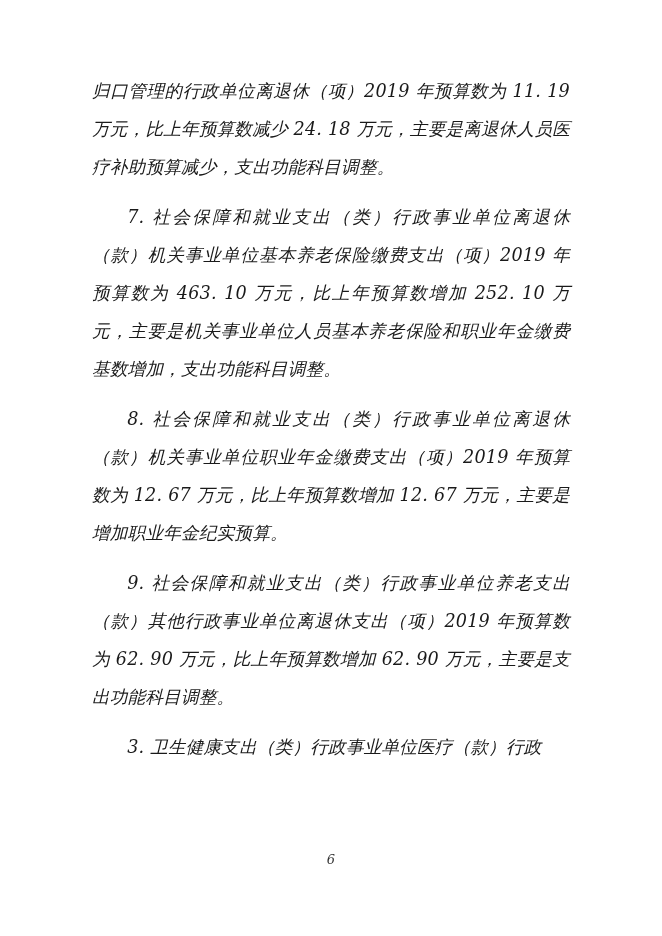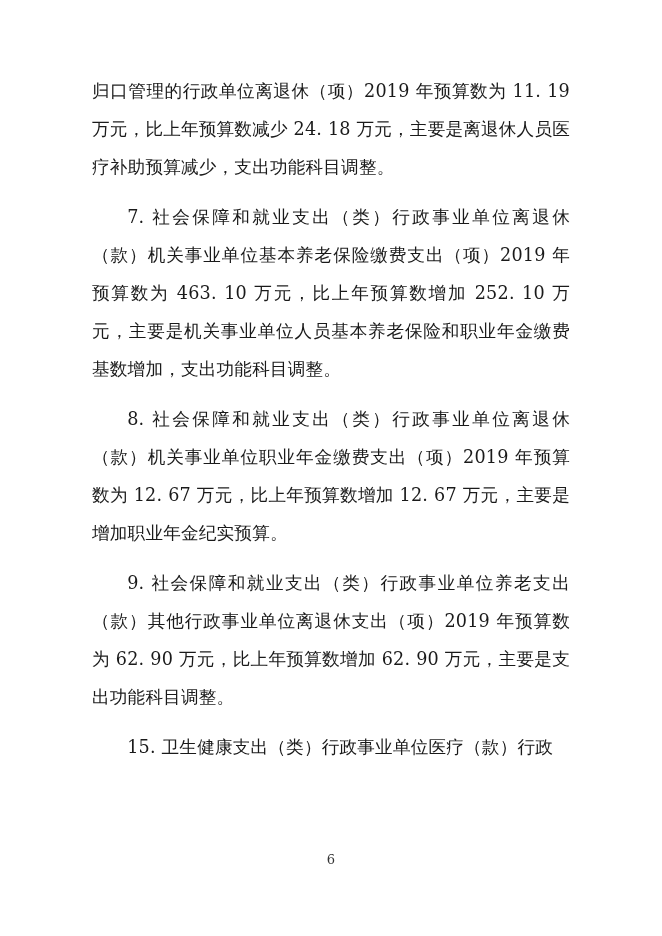--- a/index.html
+++ b/index.html
@@ -7,20 +7,21 @@
     padding: 0;
     background: #ffffff;
   }
   .page {
     position: relative;
     width: 662px;
     height: 936px;
     background: #ffffff;
     box-sizing: border-box;
     overflow: hidden;
+    font-style: italic;
   }
   .content {
     position: absolute;
     left: 92px;
     top: 72px;
     width: 478px;
   }
   .para {
     font-family: "DejaVu Serif", "Liberation Serif", serif;
     font-size: 17.6px;
@@ -47,16 +48,16 @@
 </style>
 </head>
 <body>
 
 <div class="page">
   <div class="content">
     <p class="para">归口管理的行政单位离退休（项）2019 年预算数为 11. 19 万元，比上年预算数减少 24. 18 万元，主要是离退休人员医疗补助预算减少，支出功能科目调整。</p>
     <p class="para indent">7. 社会保障和就业支出（类）行政事业单位离退休（款）机关事业单位基本养老保险缴费支出（项）2019 年预算数为 463. 10 万元，比上年预算数增加 252. 10 万元，主要是机关事业单位人员基本养老保险和职业年金缴费基数增加，支出功能科目调整。</p>
     <p class="para indent">8. 社会保障和就业支出（类）行政事业单位离退休（款）机关事业单位职业年金缴费支出（项）2019 年预算数为 12. 67 万元，比上年预算数增加 12. 67 万元，主要是增加职业年金纪实预算。</p>
     <p class="para indent">9. 社会保障和就业支出（类）行政事业单位养老支出（款）其他行政事业单位离退休支出（项）2019 年预算数为 62. 90 万元，比上年预算数增加 62. 90 万元，主要是支出功能科目调整。</p>
-    <p class="para indent">15. 卫生健康支出（类）行政事业单位医疗（款）行政</p>
+    <p class="para indent">3. 卫生健康支出（类）行政事业单位医疗（款）行政</p>
   </div>
   <div class="page-number">6</div>
 </div>
 
 </body></html>

